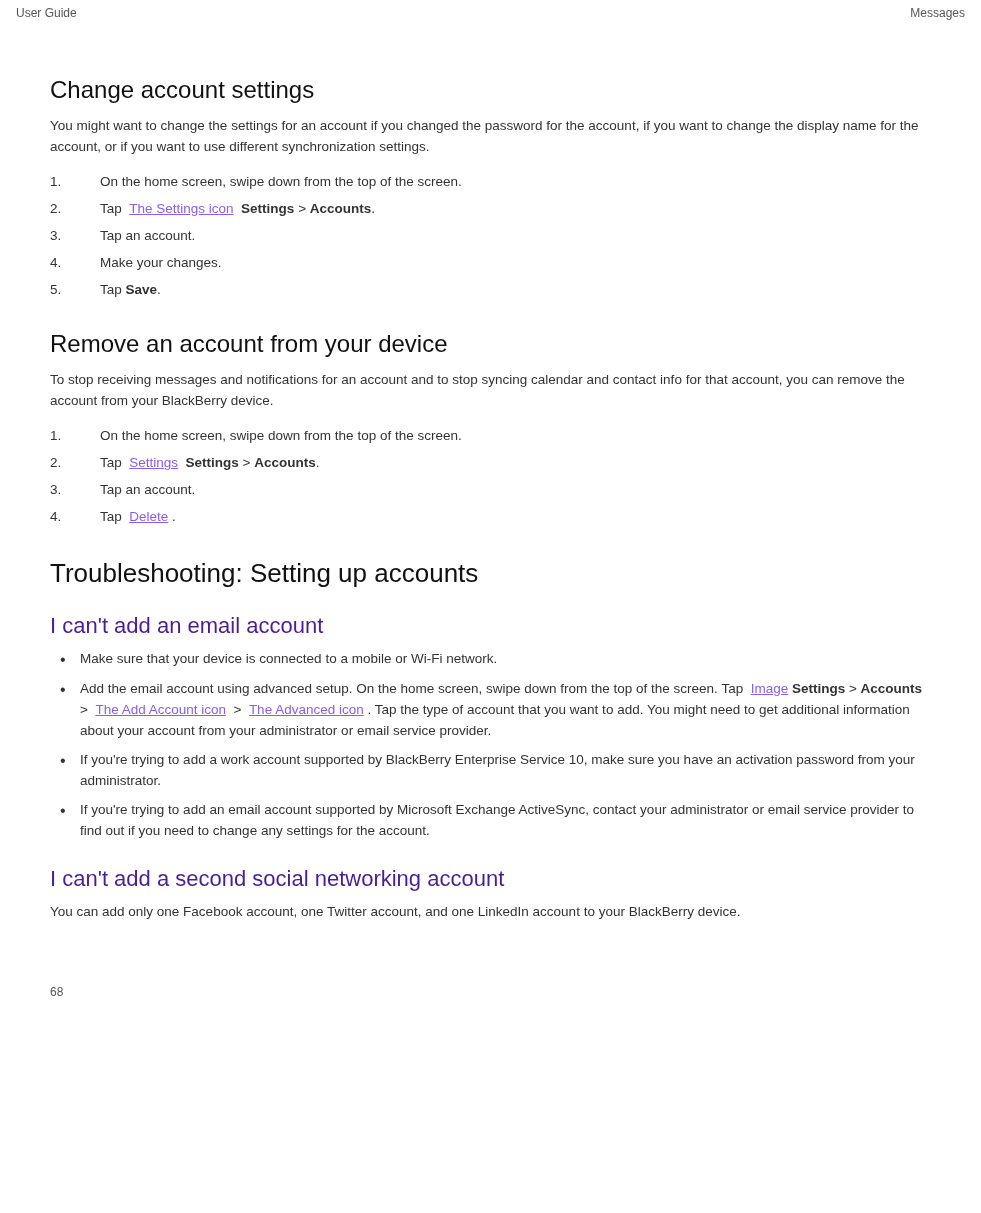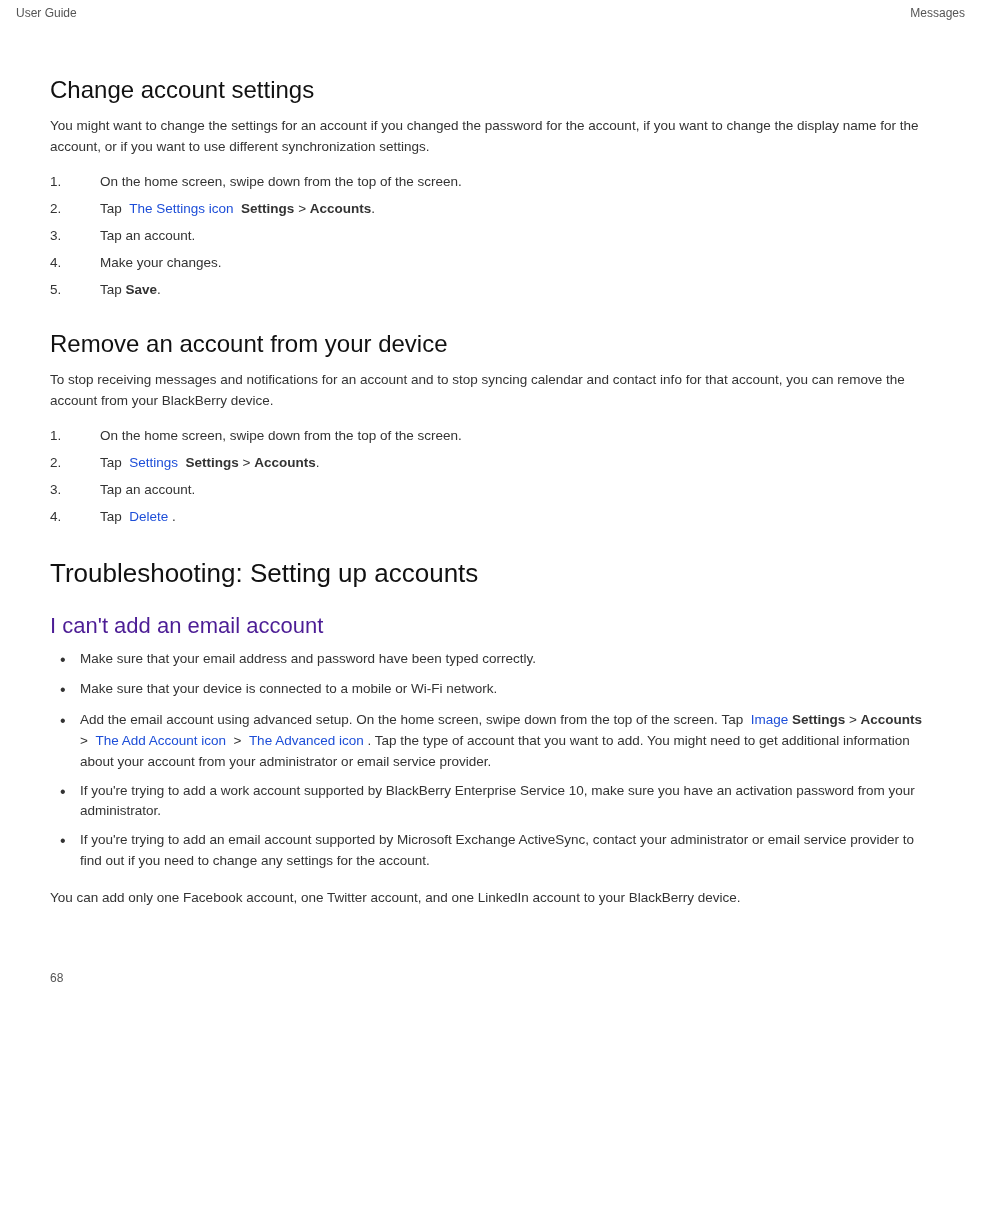--- a/index.html
+++ b/index.html
@@ -79,21 +79,22 @@
       min-width: 50px;
       font-size: 13.5px;
       color: #333;
     }
 
     .step-text {
       flex: 1;
     }
 
     .highlight-blue {
-      color: #1d4ed8;
+      color: #8b5cf6;
+      text-decoration: underline;
     }
 
     .bold-text {
       font-weight: bold;
     }
 
     .bullet-list {
       list-style: none;
       margin-left: 10px;
       margin-bottom: 16px;
@@ -183,35 +184,33 @@
       <span class="step-text">Tap &nbsp;<span class="highlight-blue">Delete</span> .</span>
     </li>
   </ol>
 
   <h2 class="section-title">Troubleshooting: Setting up accounts</h2>
 
   <h3 class="section-title">I can't add an email account</h3>
 
   <ul class="bullet-list">
     <li>
-      <span class="bullet-text">Make sure that your email address and password have been typed correctly.</span>
-    </li>
-    <li>
       <span class="bullet-text">Make sure that your device is connected to a mobile or Wi-Fi network.</span>
     </li>
     <li>
       <span class="bullet-text">Add the email account using advanced setup. On the home screen, swipe down from the top of the screen. Tap &nbsp;<span class="highlight-blue">Image</span> <span class="bold-text">Settings</span> &gt; <span class="bold-text">Accounts</span> &gt; &nbsp;<span class="highlight-blue">The Add Account icon</span>&nbsp; &gt; &nbsp;<span class="highlight-blue">The Advanced icon</span> . Tap the type of account that you want to add. You might need to get additional information about your account from your administrator or email service provider.</span>
     </li>
     <li>
       <span class="bullet-text">If you're trying to add a work account supported by BlackBerry Enterprise Service 10, make sure you have an activation password from your administrator.</span>
     </li>
     <li>
       <span class="bullet-text">If you're trying to add an email account supported by Microsoft Exchange ActiveSync, contact your administrator or email service provider to find out if you need to change any settings for the account.</span>
     </li>
   </ul>
 
+  <h3 class="section-title">I can't add a second social networking account</h3>
   <p class="description">You can add only one Facebook account, one Twitter account, and one LinkedIn account to your BlackBerry device.</p>
 
 </div>
 
 <div class="page-footer-num">
   <span>68</span>
 </div>
 
 </body></html>

